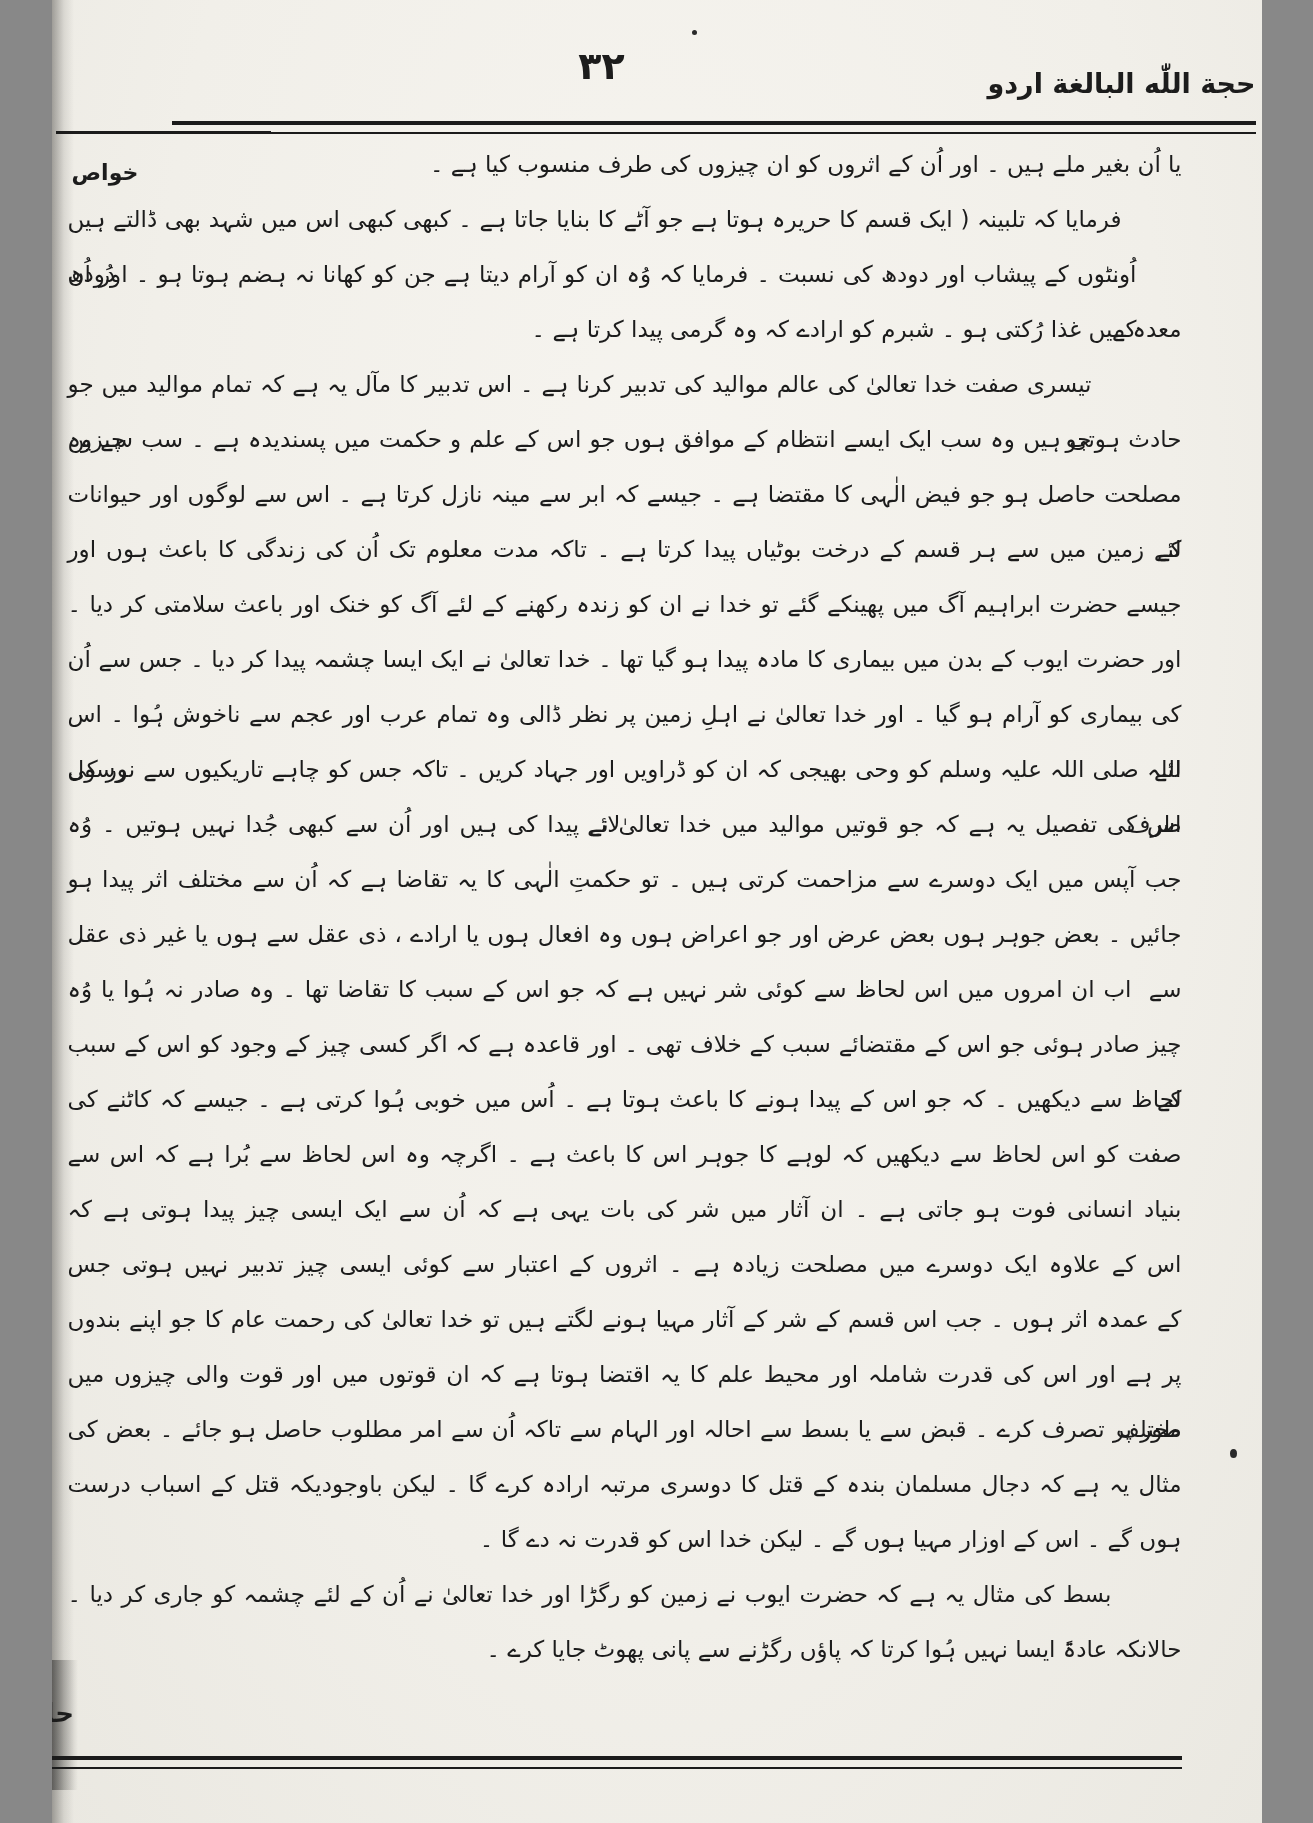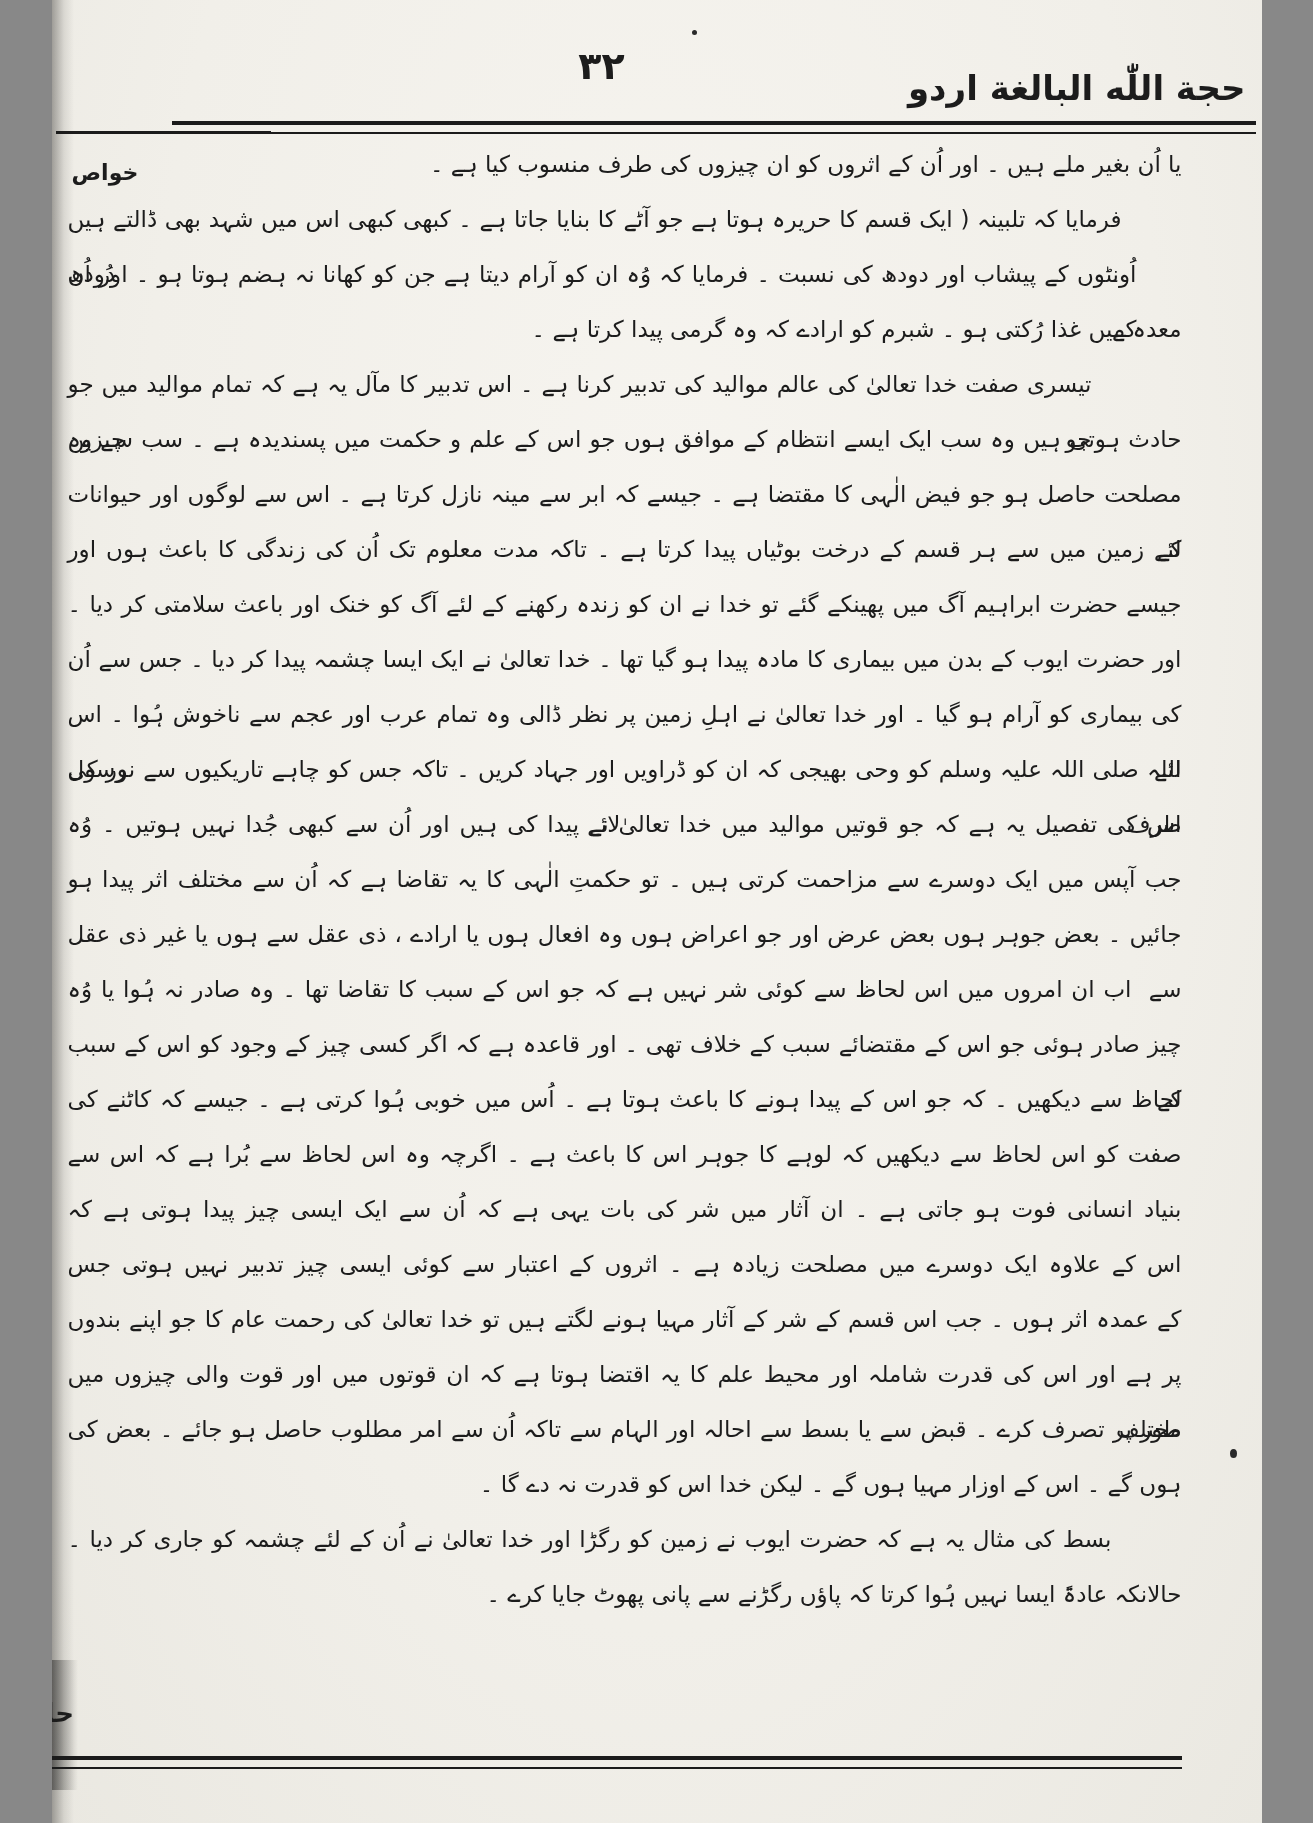--- a/index.html
+++ b/index.html
@@ -18,22 +18,22 @@
     position:absolute;left:0;top:0;bottom:0;width:22px;
     background:linear-gradient(to right, rgba(30,28,25,0.38), rgba(30,28,25,0.10) 55%, rgba(30,28,25,0) 100%);
     pointer-events:none;
   }
   .corner-smudge{
     position:absolute;left:0;top:1660px;width:26px;height:130px;
     background:linear-gradient(to right, rgba(20,20,20,.45), rgba(20,20,20,0));
     pointer-events:none;
   }
   .running-title{
-    position:absolute;top:68px;right:16px;
-    font-size:34px;font-weight:bold;
+    position:absolute;top:68px;right:6px;
+    font-size:27px;font-weight:bold;
     letter-spacing:0.5px;
     white-space:nowrap;
   }
   .page-number{
     position:absolute;top:44px;left:505px;width:90px;
     font-size:38px;font-weight:bold;text-align:center;
   }
   .rule{border-top:4px solid #1b1b1b;border-bottom:2px solid #1b1b1b;height:7px;}
   .rule-top{position:absolute;top:121px;left:120px;right:6px;}
   .rule-top-left{position:absolute;top:131px;left:4px;width:215px;border-top:3px solid #1b1b1b;height:0;}
@@ -108,20 +108,21 @@
     <div class="line fill">جائیں ۔ بعض جوہر ہوں بعض عرض اور جو اعراض ہوں وہ افعال ہوں یا ارادے ، ذی عقل سے ہوں یا غیر ذی عقل سے</div>
     <div class="line fill in50">اب ان امروں میں اس لحاظ سے کوئی شر نہیں ہے کہ جو اس کے سبب کا تقاضا تھا ۔ وہ صادر نہ ہُوا یا وُہ</div>
     <div class="line fill">چیز صادر ہوئی جو اس کے مقتضائے سبب کے خلاف تھی ۔ اور قاعدہ ہے کہ اگر کسی چیز کے وجود کو اس کے سبب کے</div>
     <div class="line fill">لحاظ سے دیکھیں ۔ کہ جو اس کے پیدا ہونے کا باعث ہوتا ہے ۔ اُس میں خوبی ہُوا کرتی ہے ۔ جیسے کہ کاٹنے کی</div>
     <div class="line fill">صفت کو اس لحاظ سے دیکھیں کہ لوہے کا جوہر اس کا باعث ہے ۔ اگرچہ وہ اس لحاظ سے بُرا ہے کہ اس سے</div>
     <div class="line fill">بنیاد انسانی فوت ہو جاتی ہے ۔ ان آثار میں شر کی بات یہی ہے کہ اُن سے ایک ایسی چیز پیدا ہوتی ہے کہ</div>
     <div class="line fill">اس کے علاوہ ایک دوسرے میں مصلحت زیادہ ہے ۔ اثروں کے اعتبار سے کوئی ایسی چیز تدبیر نہیں ہوتی جس</div>
     <div class="line fill">کے عمدہ اثر ہوں ۔ جب اس قسم کے شر کے آثار مہیا ہونے لگتے ہیں تو خدا تعالیٰ کی رحمت عام کا جو اپنے بندوں</div>
     <div class="line fill">پر ہے اور اس کی قدرت شاملہ اور محیط علم کا یہ اقتضا ہوتا ہے کہ ان قوتوں میں اور قوت والی چیزوں میں مختلف</div>
     <div class="line fill">طور پر تصرف کرے ۔ قبض سے یا بسط سے احالہ اور الہام سے تاکہ اُن سے امر مطلوب حاصل ہو جائے ۔ بعض کی</div>
+    <div class="line fill">مثال یہ ہے کہ دجال مسلمان بندہ کے قتل کا دوسری مرتبہ ارادہ کرے گا ۔ لیکن باوجودیکہ قتل کے اسباب درست</div>
     <div class="line">ہوں گے ۔ اس کے اوزار مہیا ہوں گے ۔ لیکن خدا اس کو قدرت نہ دے گا ۔</div>
     <div class="line fill in70">بسط کی مثال یہ ہے کہ حضرت ایوب نے زمین کو رگڑا اور خدا تعالیٰ نے اُن کے لئے چشمہ کو جاری کر دیا ۔</div>
     <div class="line">حالانکہ عادۃً ایسا نہیں ہُوا کرتا کہ پاؤں رگڑنے سے پانی پھوٹ جایا کرے ۔</div>
   </div>
 
   <div class="edge-fragment">حا</div>
 
   <div class="rule rule-bottom"></div>
 
   <div class="speck speck1"></div>

